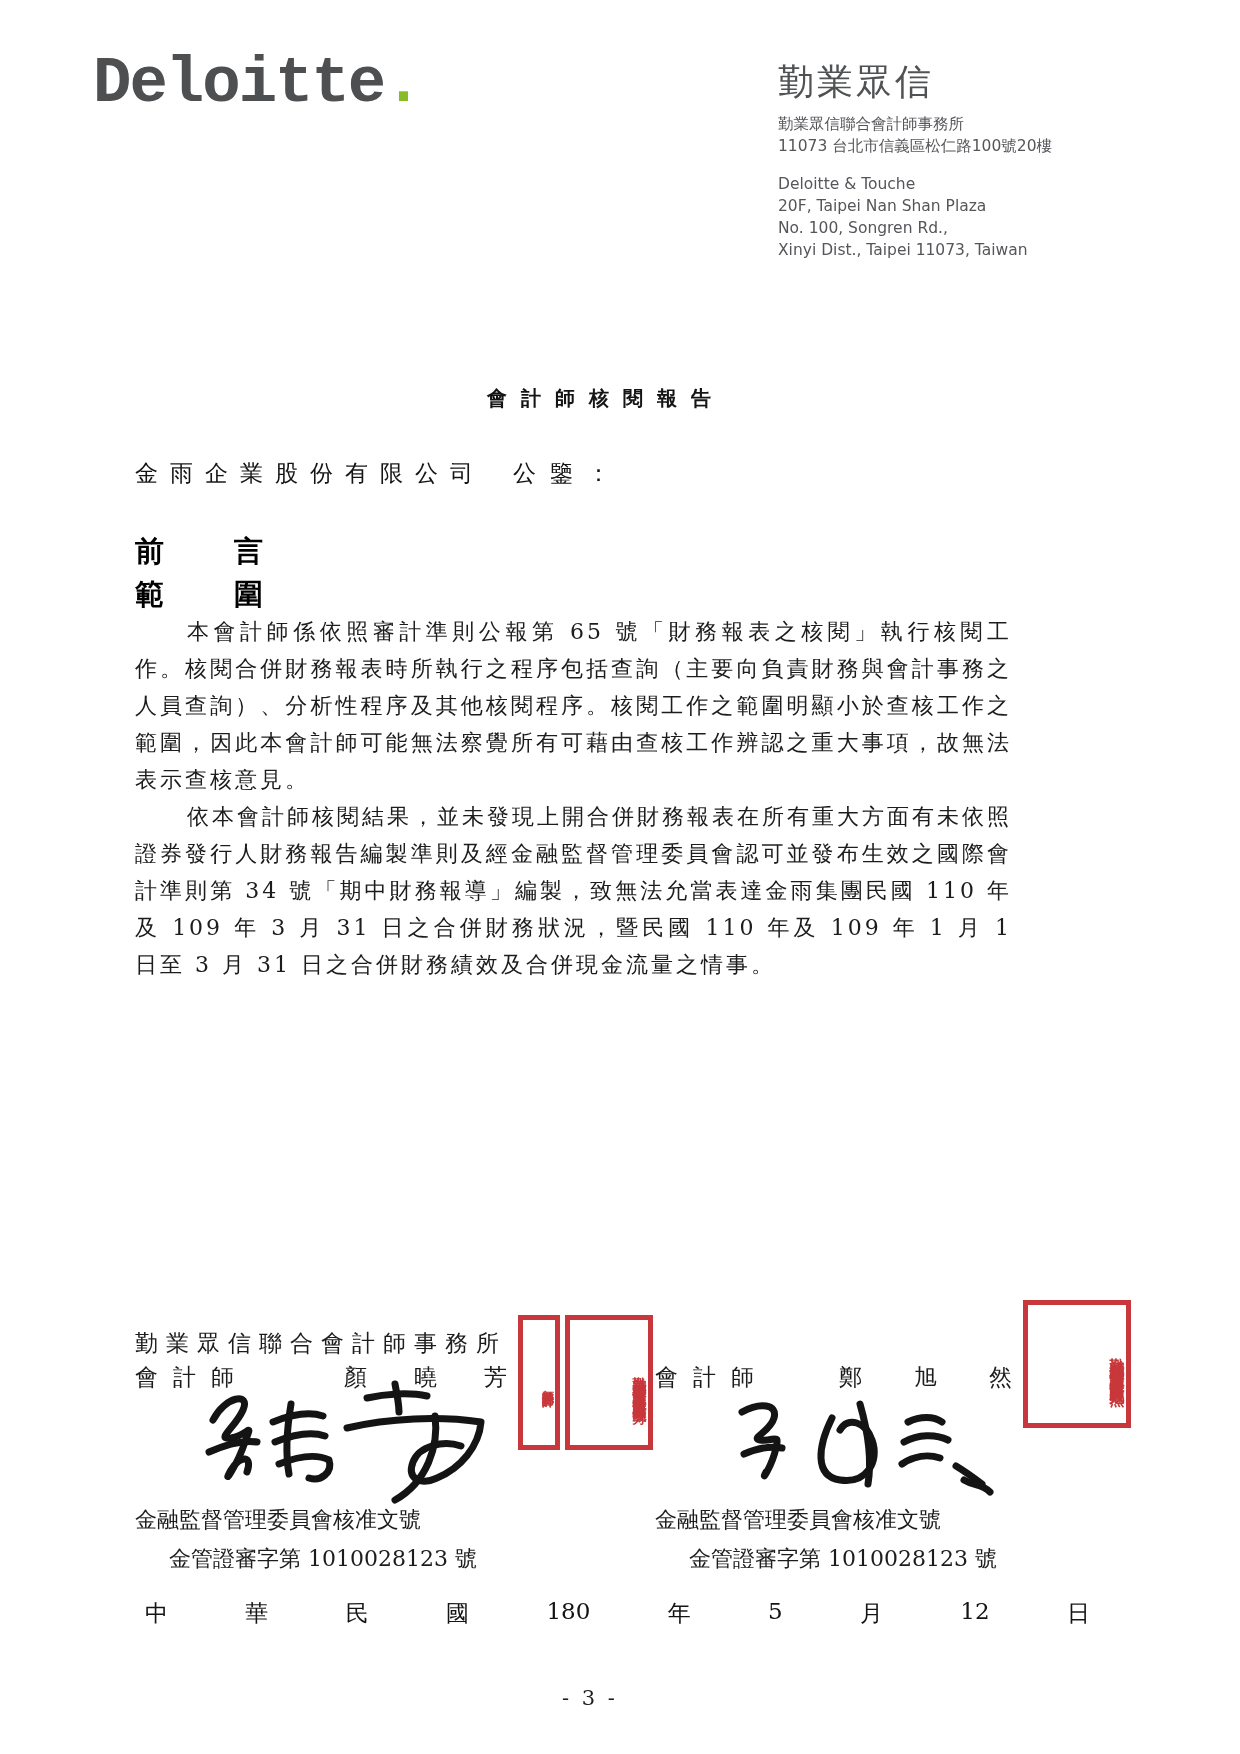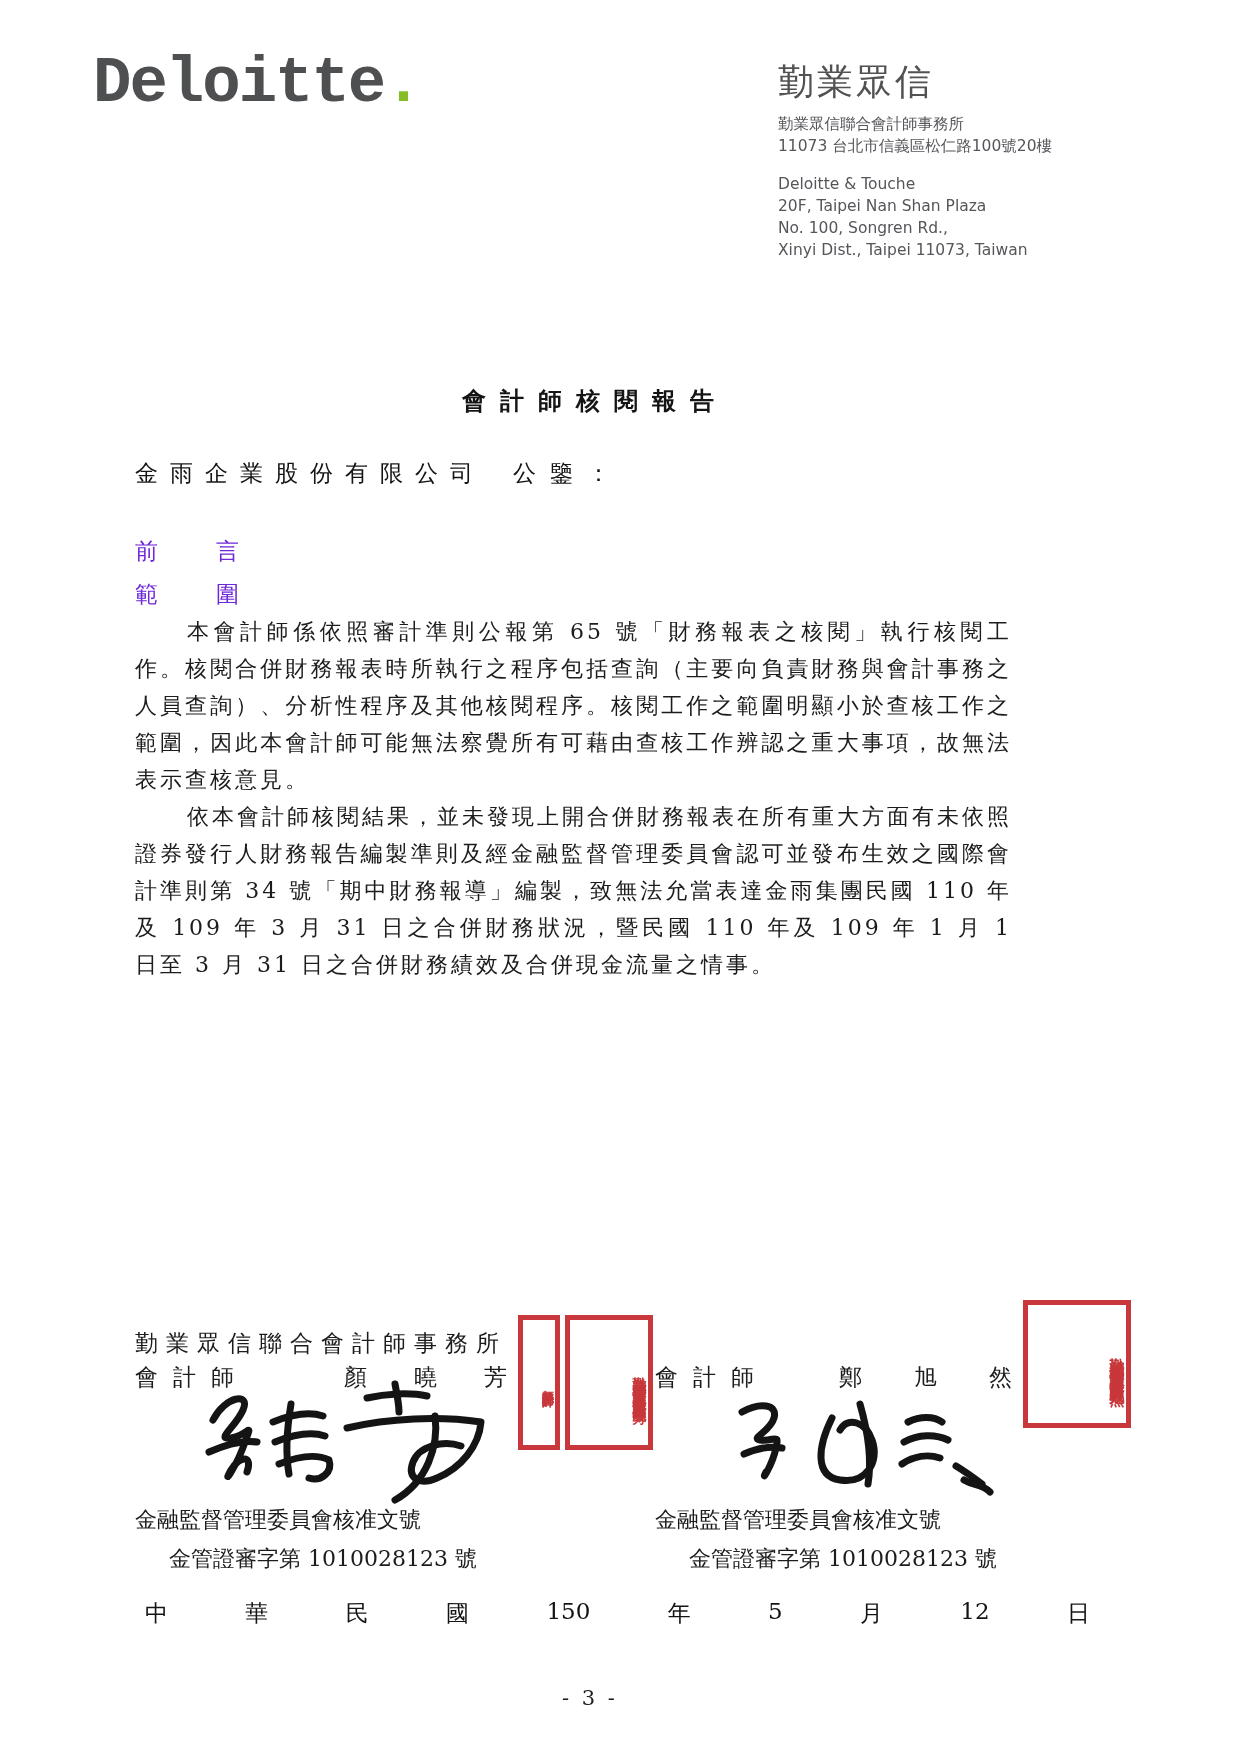--- a/index.html
+++ b/index.html
@@ -19,33 +19,33 @@
     position:absolute; left:778px; top:62px; width:420px;
     font-family:"DejaVu Sans","Liberation Sans",sans-serif; color:#55565a;
   }
   .firm-cn-title{
     font-size:36px; font-weight:normal; letter-spacing:3px; color:#515254; line-height:40px;
   }
   .head-lines{ margin-top:11px; font-size:15.5px; line-height:22px; }
   .head-lines.gap{ margin-top:16px; }
   
   .report-title{
-    position:absolute; left:5px; top:385px; width:1180px; text-align:center;
-    font-size:24px; font-weight:600; letter-spacing:14px; color:#141414;
+    position:absolute; left:16px; top:385px; width:1180px; text-align:center;
+    font-size:20px; font-weight:600; letter-spacing:14px; color:#141414;
   }
   .addressee{
     position:absolute; left:135px; top:458px; font-size:23px; color:#141414;
   }
   .addressee .company{ letter-spacing:12px; }
   .addressee .salutation{ letter-spacing:14px; margin-left:28px; }
   .content{
     position:absolute; left:135px; top:533px; width:877px;
   }
   .sec-heading{
-    font-size:23px; font-weight:normal; letter-spacing:4px; line-height:37px; color:#6d28d9;
+    font-size:29px; font-weight:bold; letter-spacing:4px; line-height:37px; color:#000000;
   }
   .sec-heading.m1{ margin-top:6px; }
   .sec-heading.m2{ margin-top:9px; }
   .sec-body{
     margin:0; font-size:22px; line-height:37px; letter-spacing:3px;
     text-align:justify; text-indent:52px; color:#1c1c1c;
   }
   
   .sig-area{ position:absolute; left:135px; top:1318px; width:1020px; height:200px; }
   .firm-sign-line{ position:absolute; left:0; top:10px; font-size:23px; letter-spacing:8px; }
@@ -170,21 +170,21 @@
       <div>金融監督管理委員會核准文號</div>
       <div class="line2">金管證審字第 1010028123 號</div>
     </div>
   </div>
 
   <div class="date-row">
     <span>中</span>
     <span>華</span>
     <span>民</span>
     <span>國</span>
-    <span>150</span>
+    <span>180</span>
     <span>年</span>
     <span>5</span>
     <span>月</span>
     <span>12</span>
     <span>日</span>
   </div>
 
   <div class="page-footer">- 3 -</div>
 
 </div>

